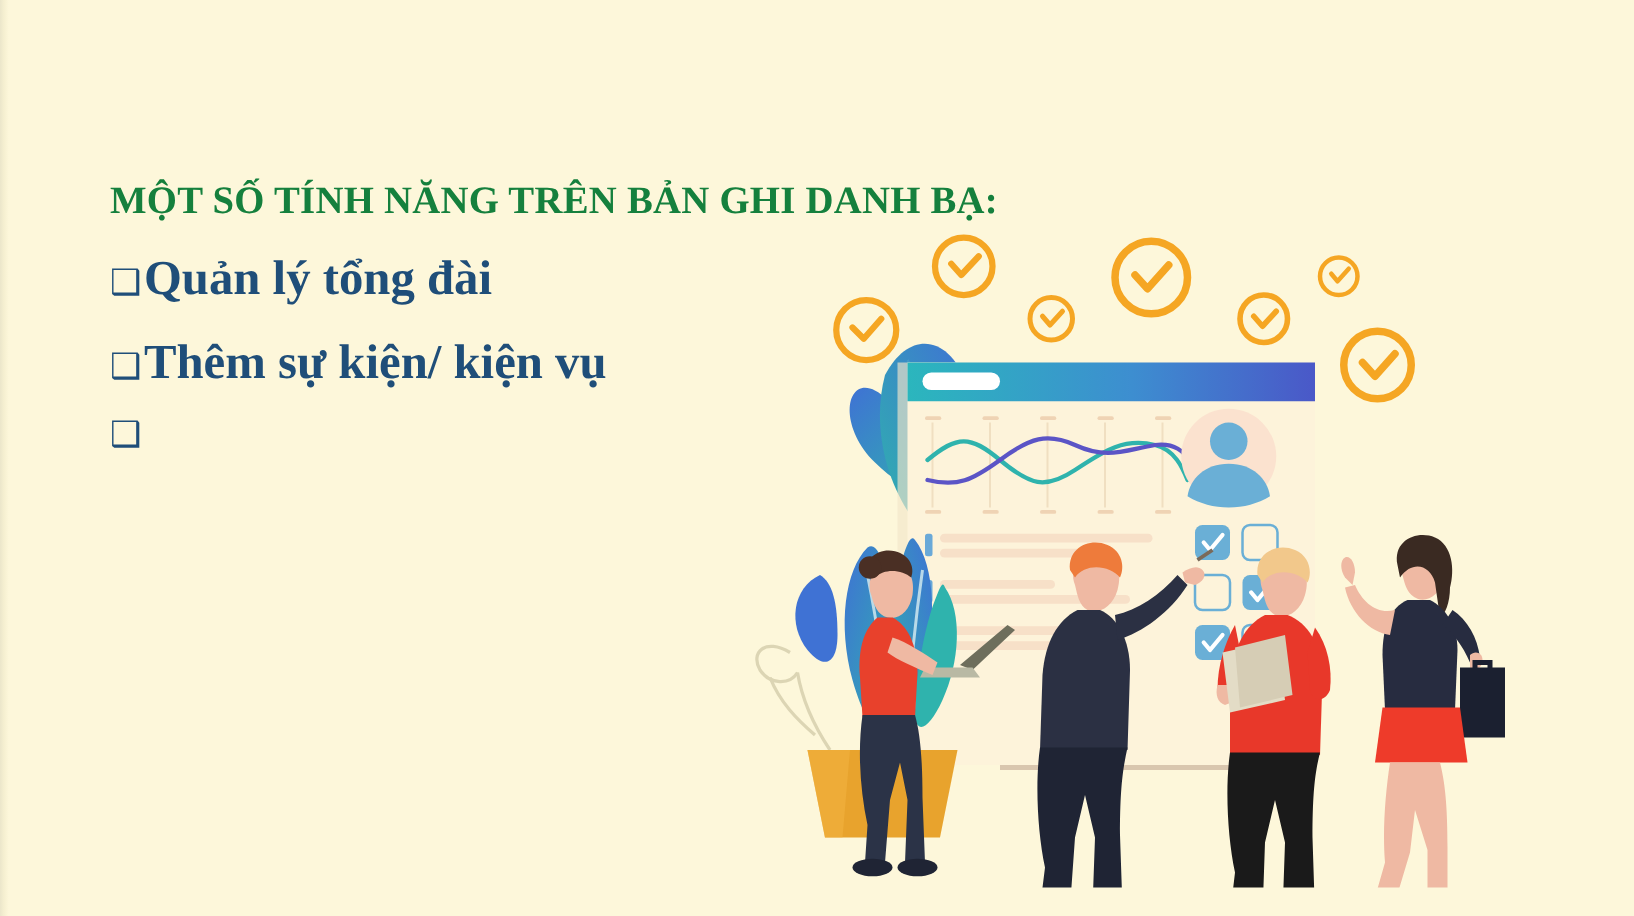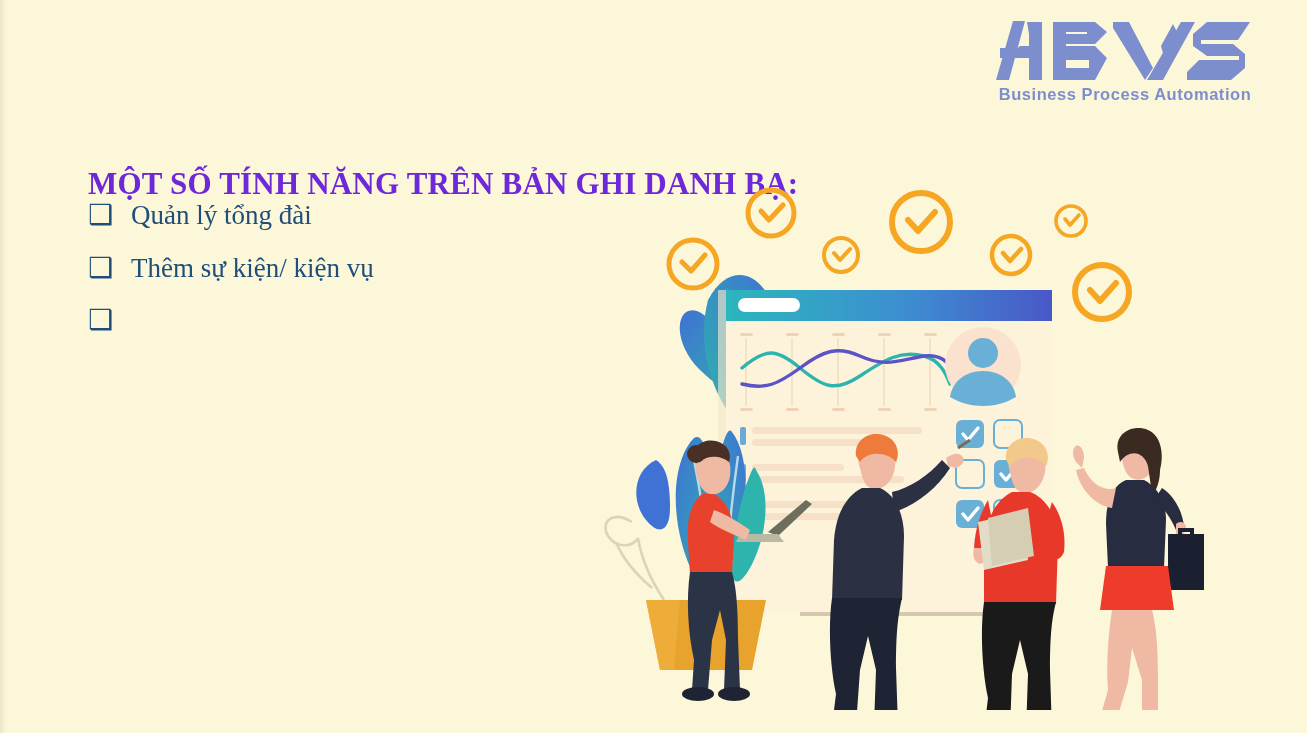--- a/index.html
+++ b/index.html
@@ -50,24 +50,23 @@
     white-space: nowrap;
   }
 
   
   .headline {
     position: absolute;
     left: 88px;
     top: 142px;
     font-size: 31px;
     font-weight: 700;
-    color: #6d28d9;
+    color: #15803d;
     letter-spacing: .2px;
     white-space: nowrap;
-    margin-top: 24px;
   }
   .bullets {
     position: absolute;
     left: 88px;
     top: 200px;
     width: 640px;
   }
   .bullet-row {
     display: flex;
     align-items: baseline;
@@ -75,64 +74,42 @@
     white-space: nowrap;
   }
   .bullet-box {
     font-size: 28px;
     line-height: 1;
     color: #1F4E79;
     margin-right: 2px;
     font-family: "DejaVu Sans", sans-serif;
   }
   .bullet-text {
-    font-size: 27px;
-    font-weight: 400;
+    font-size: 39px;
+    font-weight: 700;
     color: #1F4E79;
-    margin-left: 16px;
   }
 
   
   .illustration {
     position: absolute;
     left: 560px;
     top: 170px;
     width: 700px;
     height: 540px;
   }
   .illustration svg { display:block; }
 </style>
 </head>
 <body>
 
 <div id="slide">
 
   <div class="left-edge"></div>
 
-  <div class="logo-block">
-    <svg class="logo-mark" viewBox="0 0 260 66" aria-hidden="true">
-      <g fill="#7d8ecf">
-
-        <path d="M32 4 L47 4 L47 62 L34 62 L34 40 L10 40 L25 28 L34 28 L34 16 Z"></path>
-        <path d="M30 3 L14 62 L1 62 L18 3 Z"></path>
-        <rect x="5" y="30" width="24" height="10"></rect>
-
-        <path d="M58 4 L100 4 L112 14 L100 26 L58 26 L68 16 L92 16 L92 14 L58 14 Z"></path>
-        <path d="M58 28 L100 28 L112 40 L100 62 L58 62 L58 50 L94 50 L94 42 L58 42 Z"></path>
-        <rect x="58" y="4" width="13" height="58"></rect>
-
-        <path d="M118 4 L134 4 L158 50 L150 62 L118 10 Z"></path>
-        <path d="M186 4 L200 4 L168 62 L152 62 Z"></path>
-        <path d="M166 28 L178 6 L186 22 L172 50 Z"></path>
-
-        <path d="M255 4 L212 4 L198 16 L198 28 L212 38 L244 38 L244 42 L204 42 L192 54 L192 62 L236 62 L250 50 L250 36 L238 26 L206 26 L206 22 L243 22 Z"></path>
-      </g>
-    </svg>
-    <span class="logo-tagline">Business Process Automation</span>
-  </div>
 
   <div class="headline">MỘT SỐ TÍNH NĂNG TRÊN BẢN GHI DANH BẠ:</div>
 
   <div class="bullets">
     <div class="bullet-row">
       <span class="bullet-box">❑</span>
       <span class="bullet-text">Quản lý tổng đài</span>
     </div>
     <div class="bullet-row">
       <span class="bullet-box">❑</span>

